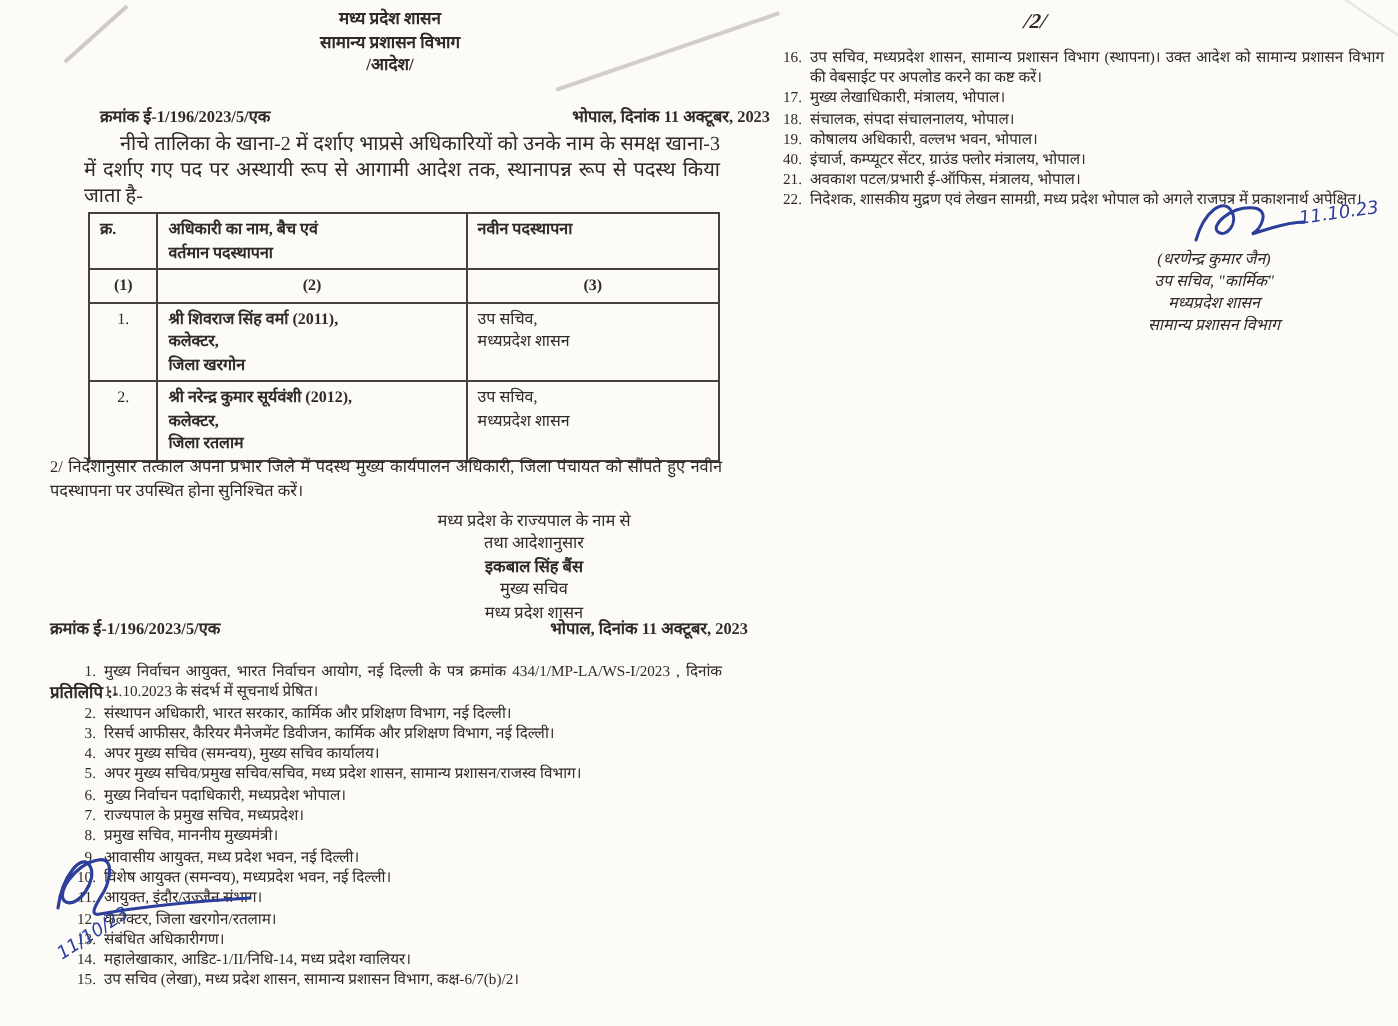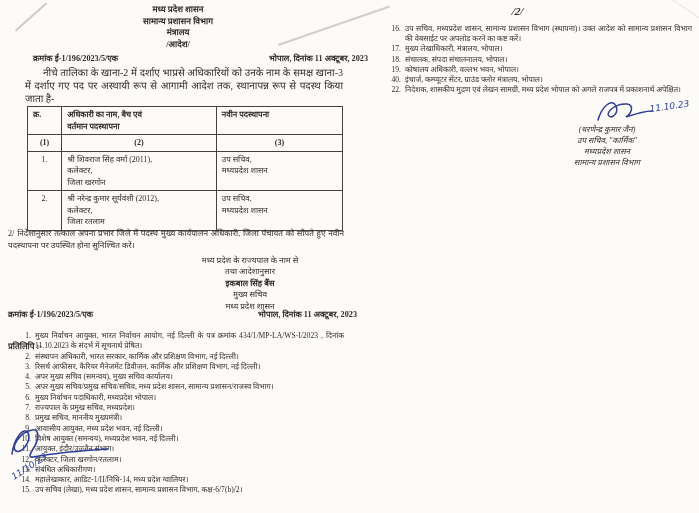--- a/index.html
+++ b/index.html
@@ -3,38 +3,38 @@
 <meta charset="utf-8">
 <style>
   html,body{margin:0;padding:0;}
   body{
     width:699px;height:513px;position:relative;overflow:hidden;
     background:#fcfbf8;
     font-family:"Liberation Serif","DejaVu Serif",serif;
     color:#2e2b28;
   }
   .page{position:absolute;top:0;height:513px;}
-  #page1{left:0;width:352px;padding-left:24px;}
+  #page1{left:17px;width:352px;padding-left:24px;}
   #page2{left:352px;width:347px;}
 
   
   .l-header{position:absolute;top:4px;left:25px;width:306px;text-align:center;
     font-weight:700;font-size:8.5px;line-height:11.5px;}
   .l-refline{position:absolute;top:52px;left:33px;right:8px;display:flex;
     justify-content:space-between;font-size:8.2px;font-weight:600;}
   .l-intro{position:absolute;top:67px;left:25px;width:318px;font-size:10px;
     line-height:12.8px;text-align:justify;text-indent:18px;}
   table.officers{position:absolute;top:106px;left:27px;width:316px;
     border-collapse:collapse;font-size:8px;}
   table.officers th,table.officers td{border:1px solid #45423e;padding:2px 5px;
     vertical-align:top;white-space:pre-line;line-height:11.5px;}
   table.officers th{font-weight:700;text-align:left;margin-top:39px;}
   td.sub{text-align:center;font-weight:600;padding:1px;}
   td.sno{text-align:center;width:24px;}
-  td.officer{width:150px;font-weight:400;margin-top:16px;}
+  td.officer{width:150px;font-weight:700;margin-top:16px;}
   td.posting{width:120px;}
   .l-para2{position:absolute;top:228px;left:8px;width:336px;font-size:8.2px;
     line-height:12.4px;text-align:justify;}
   .l-sign{position:absolute;top:255px;left:150px;width:200px;text-align:center;
     font-size:8.2px;line-height:11.4px;}
   .l-sign .name{font-weight:700;}
   .l-refline2{position:absolute;top:308px;left:8px;right:19px;display:flex;
     justify-content:space-between;font-size:8.2px;font-weight:600;}
   .copy-label{position:absolute;top:320px;left:8px;font-size:8.4px;font-weight:700;margin-top:20px;}
   .copy-list{position:absolute;font-size:7.6px;line-height:10.3px;}
@@ -59,21 +59,20 @@
   #sig-right{left:238px;top:96px;}
 </style>
 </head>
 <body>
 
 <div class="page" id="page1">
 
   <div class="l-header">
     <div>मध्य प्रदेश शासन</div>
     <div>सामान्य प्रशासन विभाग</div>
-    <div>मंत्रालय</div>
     <div>/आदेश/</div>
   </div>
 
   <div class="l-refline">
     <span>क्रमांक ई-1/196/2023/5/एक</span>
     <span>भोपाल, दिनांक 11 अक्टूबर, 2023</span>
   </div>
 
   <div class="l-intro">नीचे तालिका के खाना-2 में दर्शाए भाप्रसे अधिकारियों को उनके नाम के समक्ष खाना-3 में दर्शाए गए पद पर अस्थायी रूप से आगामी आदेश तक, स्थानापन्न रूप से पदस्थ किया जाता है-</div>
 
@@ -216,20 +215,24 @@
       </div>
     <div class="copy-item">
         <span class="num">19.</span>
         <span class="txt">कोषालय अधिकारी, वल्लभ भवन, भोपाल।</span>
       </div>
     <div class="copy-item">
         <span class="num">40.</span>
         <span class="txt">इंचार्ज, कम्प्यूटर सेंटर, ग्राउंड फ्लोर मंत्रालय, भोपाल।</span>
       </div>
     <div class="copy-item">
+        <span class="num">21.</span>
+        <span class="txt">अवकाश पटल/प्रभारी ई-ऑफिस, मंत्रालय, भोपाल।</span>
+      </div>
+    <div class="copy-item">
         <span class="num">22.</span>
         <span class="txt">निदेशक, शासकीय मुद्रण एवं लेखन सामग्री, मध्य प्रदेश भोपाल को अगले राजपत्र में प्रकाशनार्थ अपेक्षित।</span>
       </div>
   </div>
 
   <svg class="sig-svg" id="sig-right" width="110" height="34" viewBox="0 0 110 34">
     <path d="M8,24 C12,10 22,2 26,10 C29,16 23,23 19,20 C15,17 25,7 37,8 C45,9 41,18 36,21 C48,17 56,15 62,15" fill="none" stroke="#2e3f9b" stroke-width="1.5" stroke-linecap="round"></path>
     <text x="60" y="16" font-size="9" fill="#2e3f9b" transform="rotate(-8 60 16)" font-family="DejaVu Sans, sans-serif" font-style="italic">11.10.23</text>
   </svg>
 

